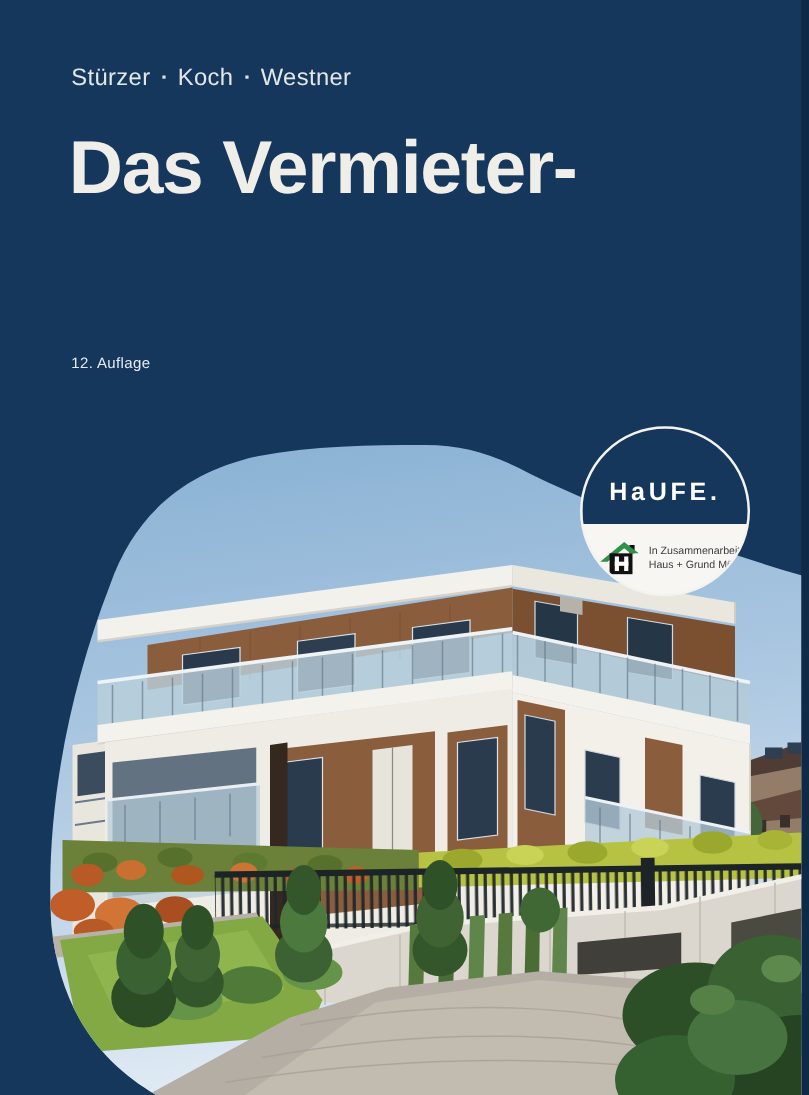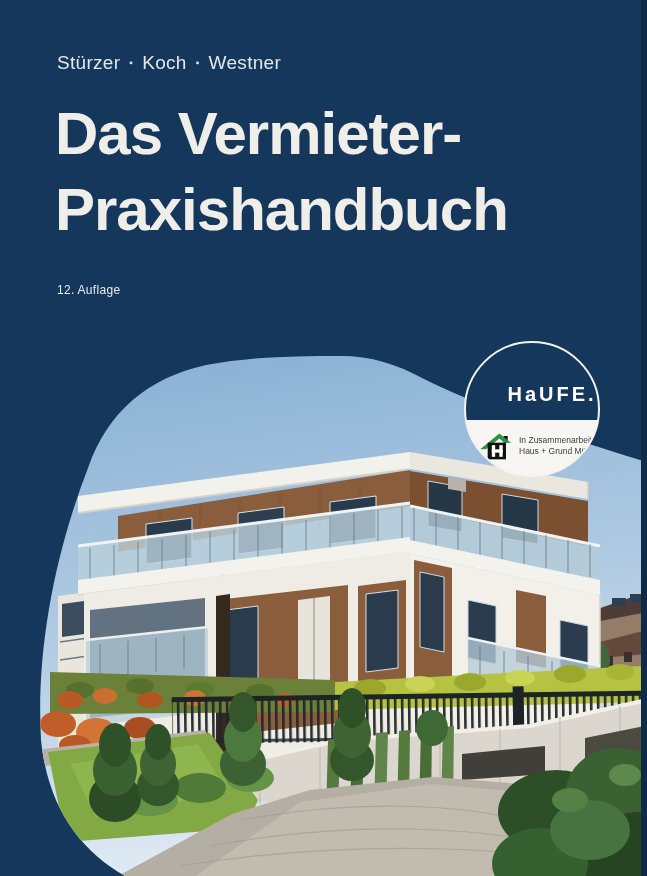--- a/index.html
+++ b/index.html
@@ -13,35 +13,35 @@
     font-size:19px;letter-spacing:.3px;color:#e3e7e8;white-space:nowrap;
   }
   .authors .sep{
     display:inline-block;font-size:10px;margin:0 9px;vertical-align:3px;color:#dfe3e4;
   }
   .title{
     position:absolute;left:55px;top:96px;margin:0;
     font-size:60px;line-height:76px;font-weight:700;letter-spacing:-1px;
     color:#efeee9;
   }
-  .title span{display:block;}
+  .title span{display:block;text-align:center;}
   .edition{
     position:absolute;left:57px;top:283px;
     font-size:12px;color:#e7ecf1;letter-spacing:.3px;
   }
   .photo-svg{position:absolute;left:0;top:0;width:647px;height:876px;display:block;}
   .badge{
     position:absolute;left:464px;top:341px;width:136px;height:136px;
     border-radius:50%;border:2px solid #f3f3f0;box-sizing:border-box;
     background:linear-gradient(180deg,#15375c 0 58%,#f8f6f2 58% 100%);
     overflow:hidden;
   }
   .badge-brand{
     position:absolute;top:40px;left:0;width:100%;text-align:center;
-    color:#ffffff;font-weight:700;font-size:20px;letter-spacing:3px;white-space:nowrap;margin-left:20px;
+    color:#ffffff;font-weight:700;font-size:20px;letter-spacing:3px;white-space:nowrap;
   }
   .badge-bottom{
     position:absolute;top:88px;left:13px;right:4px;
     display:flex;align-items:center;gap:6px;
   }
   .badge-text{
     font-size:8.5px;line-height:1.3;color:#3d3d3d;white-space:nowrap;
   }
   .hg-icon{flex:0 0 auto;display:block;}
 </style>
@@ -229,21 +229,20 @@
       </g>
     </g>
   </svg>
 
   <div class="authors">
     <span>Stürzer</span><span class="sep">▪</span><span>Koch</span><span class="sep">▪</span><span>Westner</span>
   </div>
 
   <h1 class="title">
     <span>Das Vermieter-</span>
-    <span>Praxishandbuch</span>
   </h1>
 
   <div class="edition">12. Auflage</div>
 
   <div class="badge">
     <div class="badge-brand">HaUFE.</div>
     <div class="badge-bottom">
       <svg class="hg-icon" width="34" height="30" viewBox="0 0 40 36">
         <rect x="29" y="6" width="5" height="8" fill="#111111"></rect>
         <polygon points="1,22 24,3 38,14 30,14 24,9 8,22" fill="#2f9147"></polygon>

